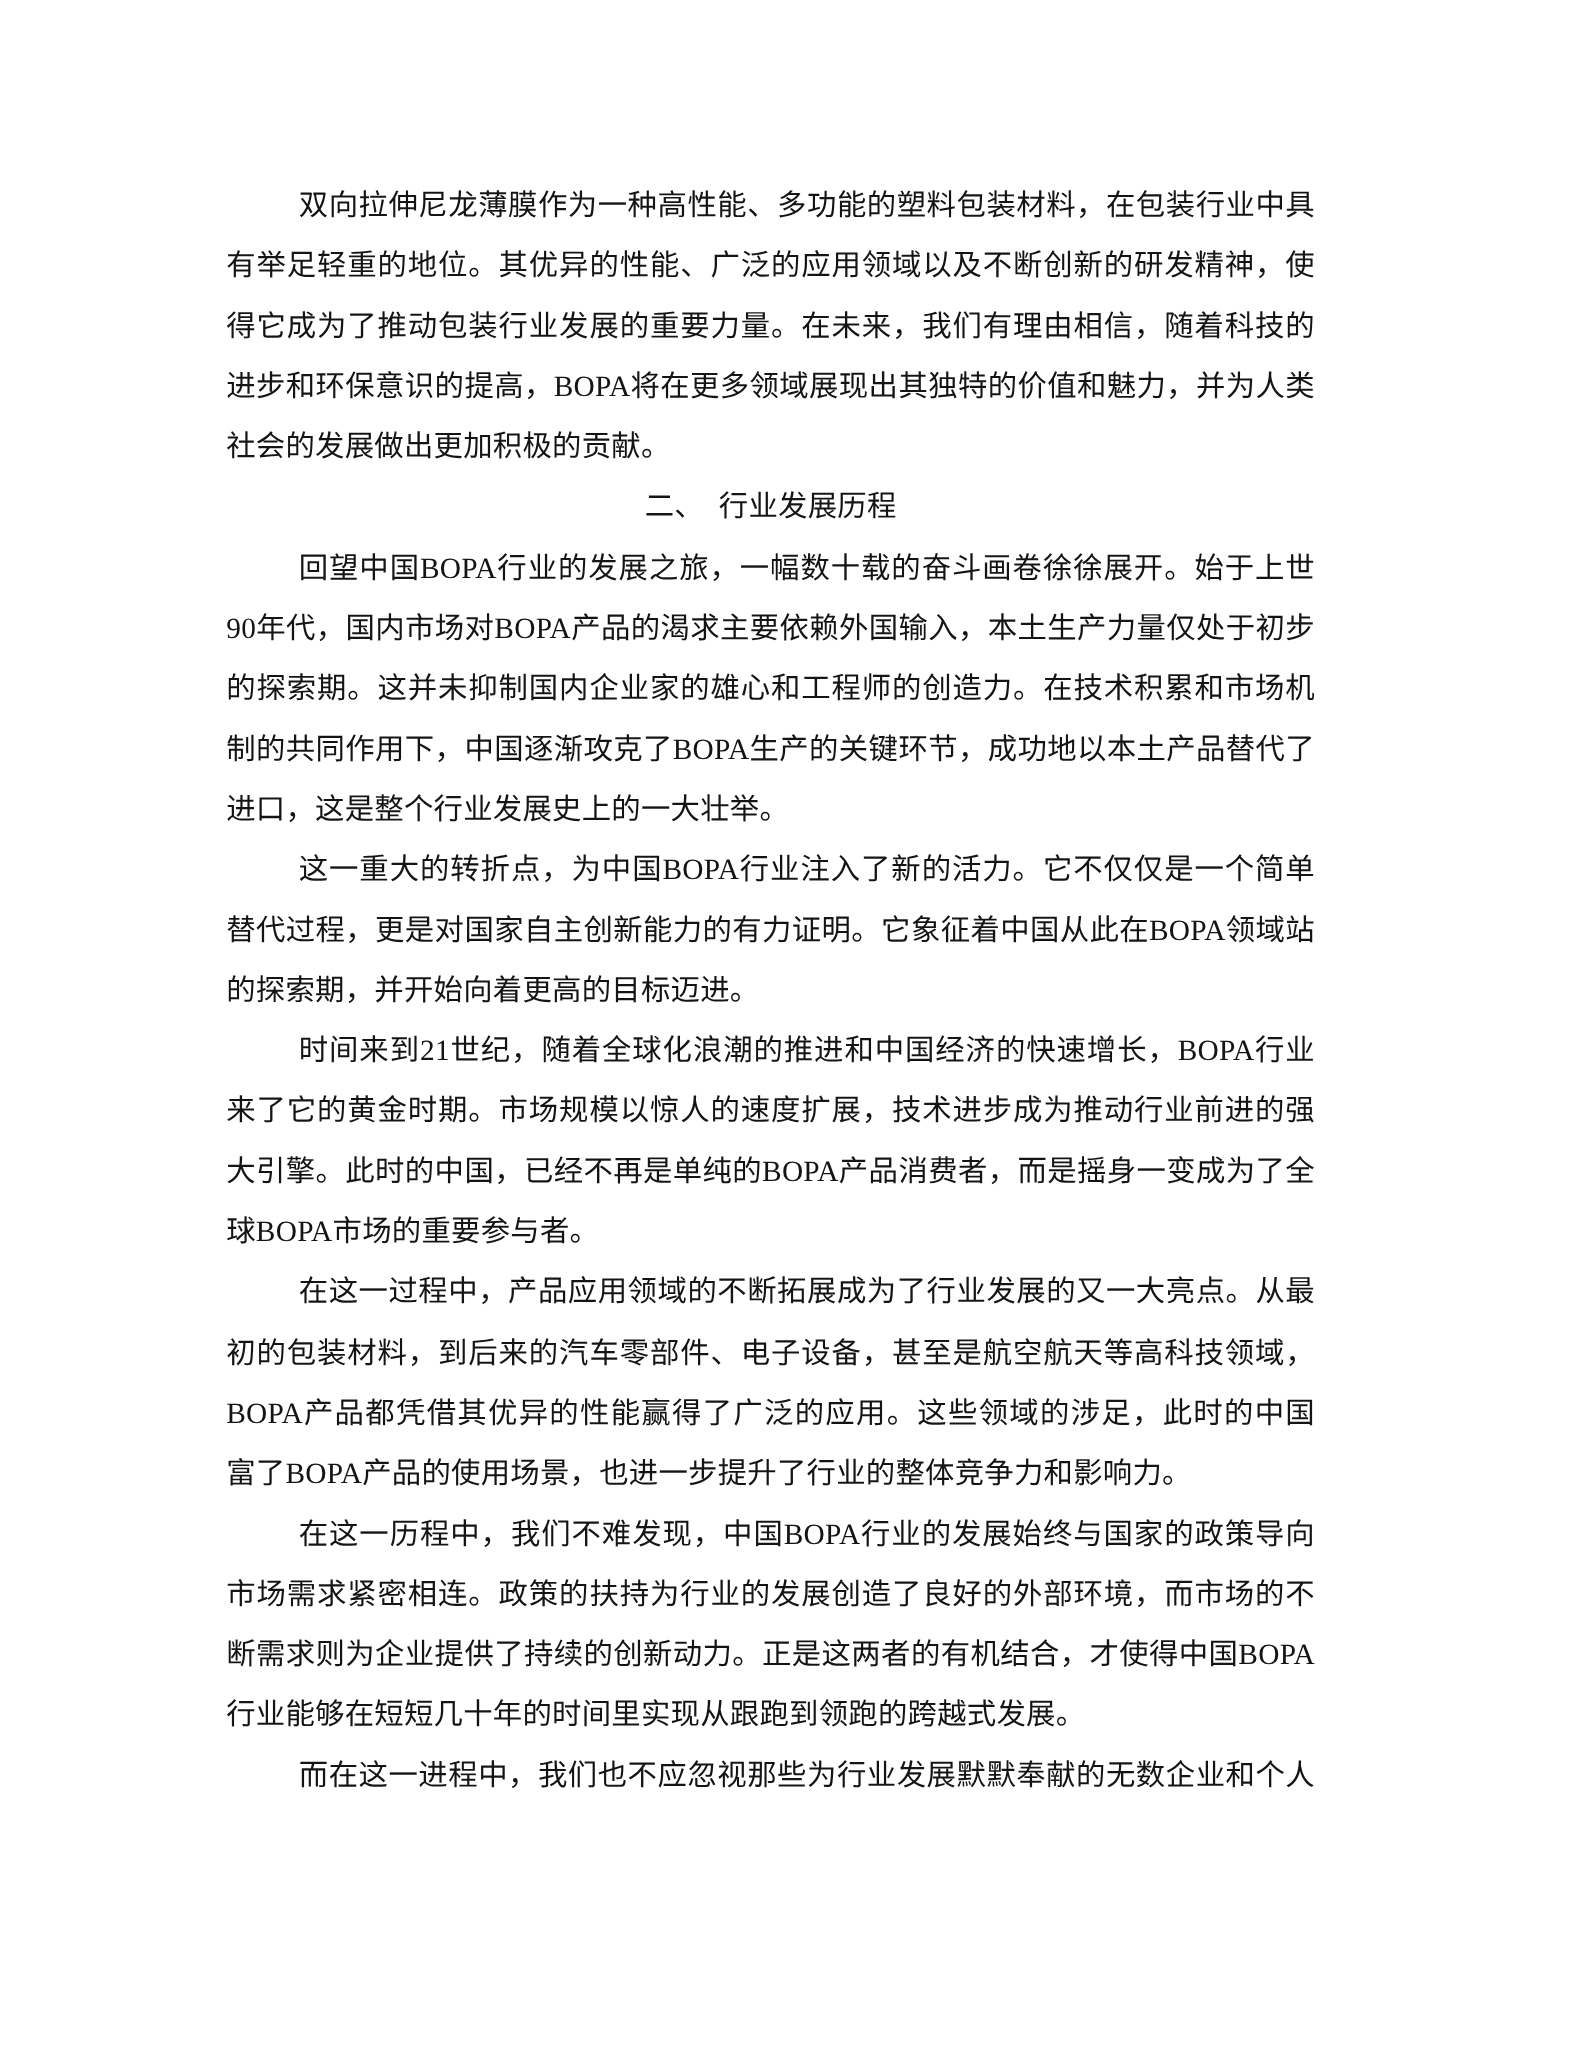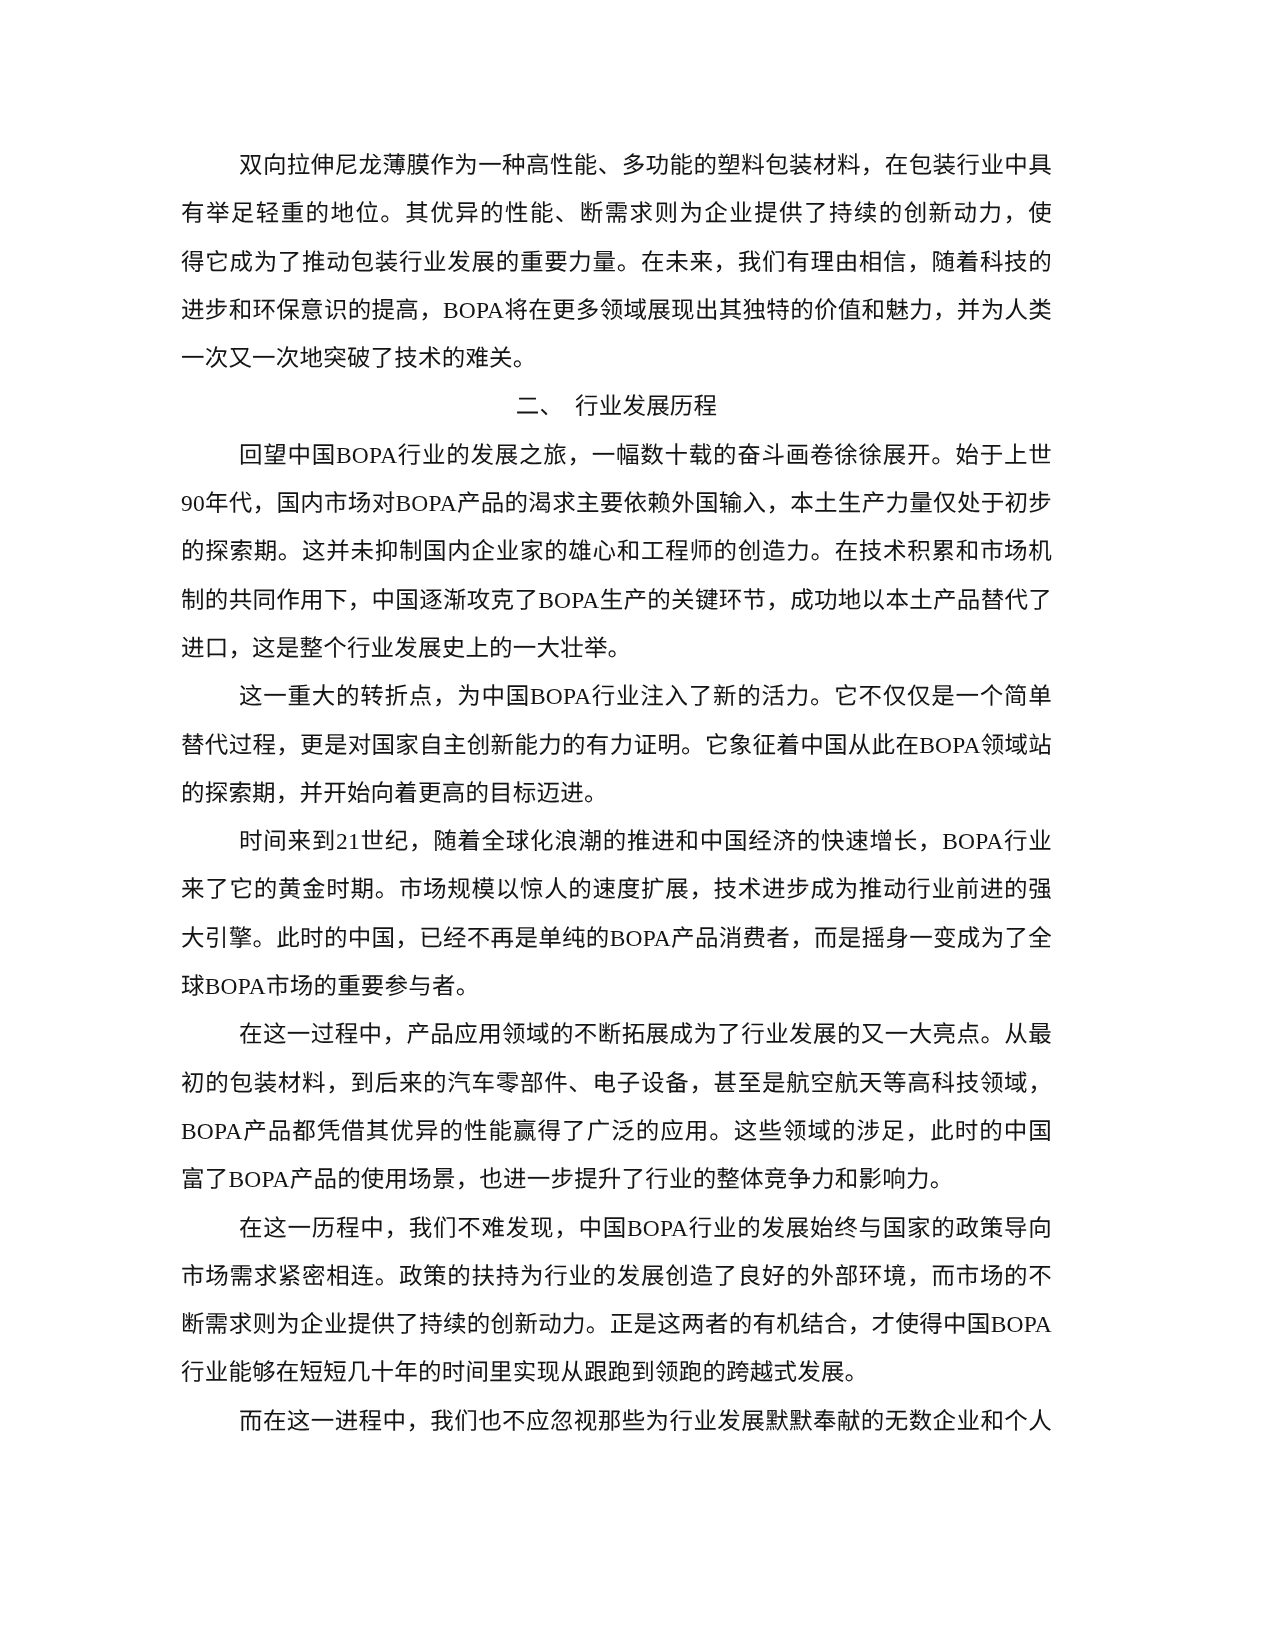--- a/index.html
+++ b/index.html
@@ -42,24 +42,24 @@
   .line.heading {
     text-align: center;
   }
 </style>
 </head>
 <body>
 
 <div class="page" style="background: rgb(255, 255, 255);">
   <div class="text-block" id="lines-container" style="color: rgb(20, 20, 20);">
       <div class="line indent fill">双向拉伸尼龙薄膜作为一种高性能、多功能的塑料包装材料，在包装行业中具</div>
-      <div class="line fill">有举足轻重的地位。其优异的性能、断需求则为企业提供了持续的创新动力，使</div>
+      <div class="line fill">有举足轻重的地位。其优异的性能、广泛的应用领域以及不断创新的研发精神，使</div>
       <div class="line fill">得它成为了推动包装行业发展的重要力量。在未来，我们有理由相信，随着科技的</div>
       <div class="line fill">进步和环保意识的提高，BOPA将在更多领域展现出其独特的价值和魅力，并为人类</div>
-      <div class="line">一次又一次地突破了技术的难关。</div>
+      <div class="line">社会的发展做出更加积极的贡献。</div>
       <div class="line heading">二、　行业发展历程</div>
       <div class="line indent fill">回望中国BOPA行业的发展之旅，一幅数十载的奋斗画卷徐徐展开。始于上世纪</div>
       <div class="line fill">90年代，国内市场对BOPA产品的渴求主要依赖外国输入，本土生产力量仅处于初步</div>
       <div class="line fill">的探索期。这并未抑制国内企业家的雄心和工程师的创造力。在技术积累和市场机</div>
       <div class="line fill">制的共同作用下，中国逐渐攻克了BOPA生产的关键环节，成功地以本土产品替代了</div>
       <div class="line">进口，这是整个行业发展史上的一大壮举。</div>
       <div class="line indent fill">这一重大的转折点，为中国BOPA行业注入了新的活力。它不仅仅是一个简单的</div>
       <div class="line fill">替代过程，更是对国家自主创新能力的有力证明。它象征着中国从此在BOPA领域站</div>
       <div class="line">的探索期，并开始向着更高的目标迈进。</div>
       <div class="line indent fill">时间来到21世纪，随着全球化浪潮的推进和中国经济的快速增长，BOPA行业迎</div>

